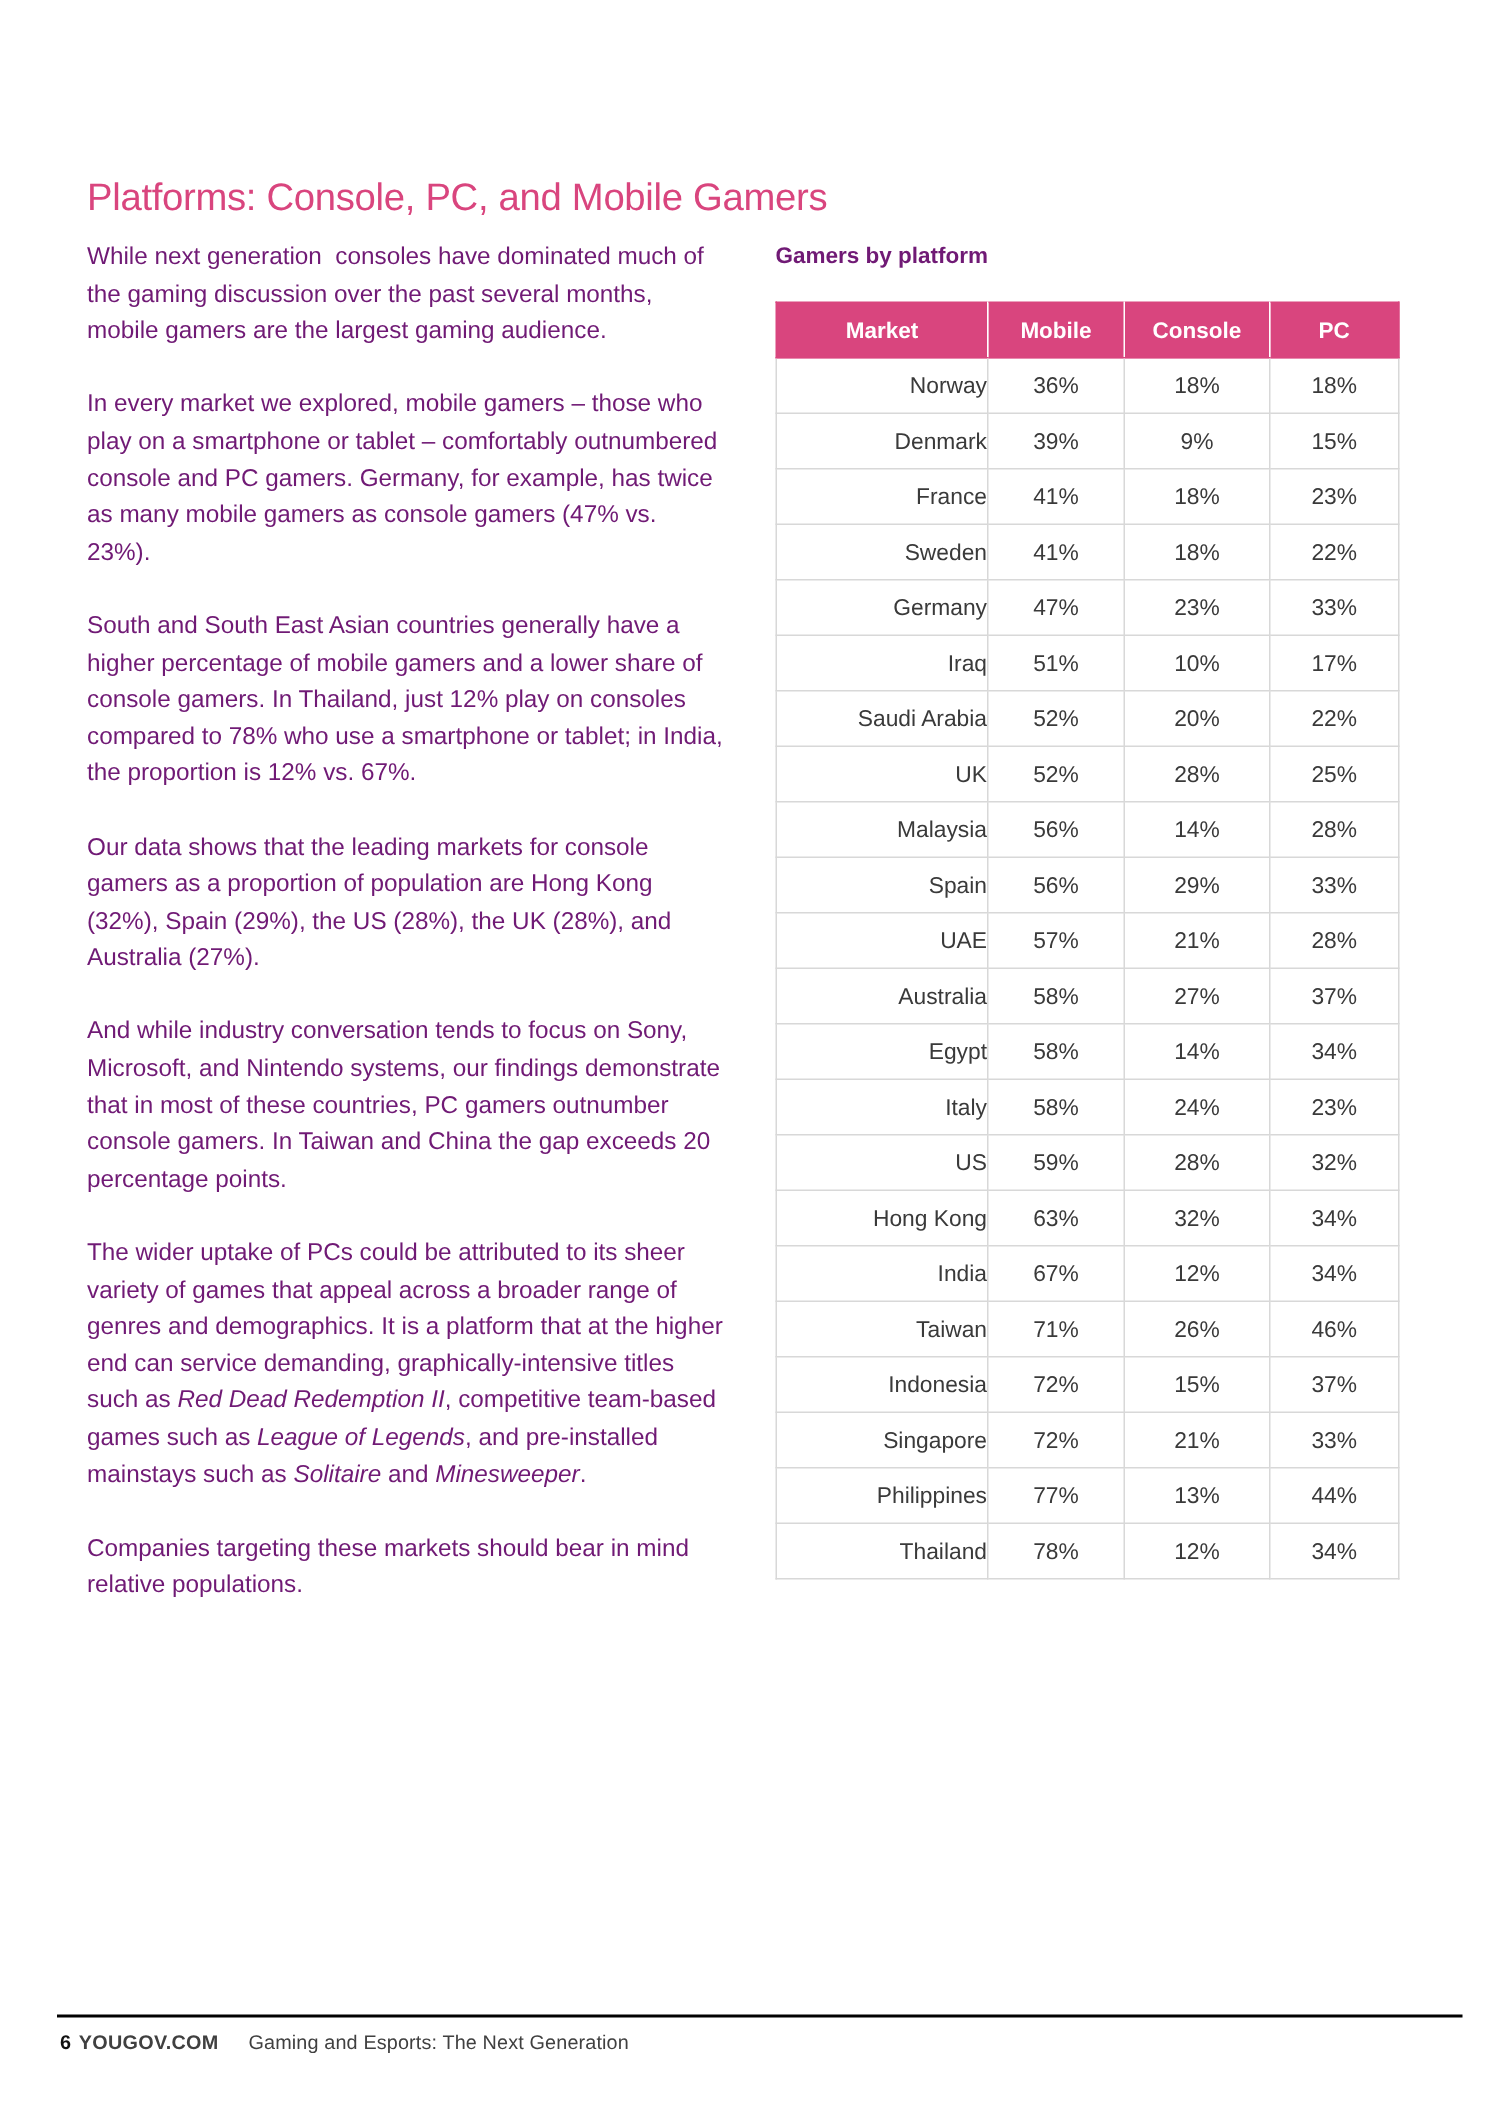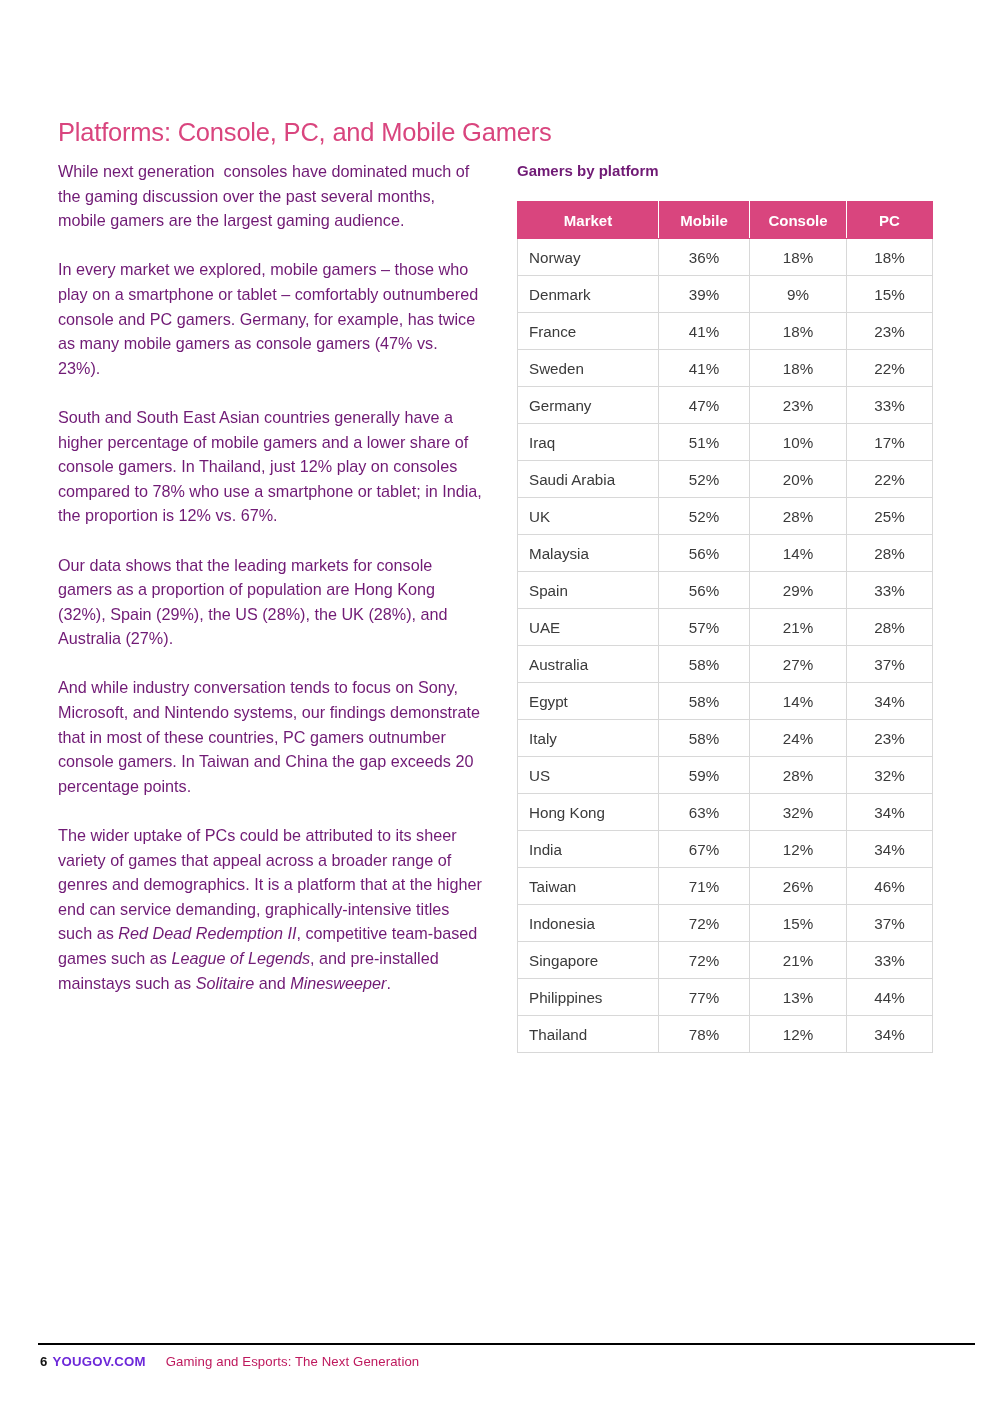--- a/index.html
+++ b/index.html
@@ -91,21 +91,21 @@
   .data-table tbody td {
     height: 36px;
     padding: 0 0 0 0;
     border: 1px solid #d8d8d8;
     color: #3a3a3a;
     font-size: 15.2px;
     text-align: center;
     background: #ffffff;
   }
   .data-table tbody td.market-cell {
-    text-align: left;
+    text-align: right;
     padding-left: 11px;
   }
 
   
   .footer-rule {
     position: absolute;
     left: 38px;
     top: 1343px;
     width: 937px;
     height: 2px;
@@ -119,44 +119,45 @@
     font-size: 13.2px;
     white-space: nowrap;
   }
   .footer .pagenum {
     font-weight: bold;
     color: #111111;
     letter-spacing: 0.2px;
   }
   .footer .brand {
     font-weight: bold;
-    color: #6d28d9;
+    color: #404040;
     letter-spacing: 0.2px;
     margin-left: 5px;
   }
   .footer .doc-title {
-    color: #be185d;
+    color: #404040;
     margin-left: 20px;
     letter-spacing: 0.1px;
   }
 </style>
 </head>
 <body>
 
 <div class="page">
 
   <h1 class="page-title">Platforms: Console, PC, and Mobile Gamers</h1>
 
   <div class="text-column">
     <p class="para">While next generation  consoles have dominated much of the gaming discussion over the past several months, mobile gamers are the largest gaming audience.</p>
     <p class="para">In every market we explored, mobile gamers – those who play on a smartphone or tablet – comfortably outnumbered console and PC gamers. Germany, for example, has twice as many mobile gamers as console gamers (47% vs. 23%).</p>
     <p class="para">South and South East Asian countries generally have a higher percentage of mobile gamers and a lower share of console gamers. In Thailand, just 12% play on consoles compared to 78% who use a smartphone or tablet; in India, the proportion is 12% vs. 67%.</p>
     <p class="para">Our data shows that the leading markets for console gamers as a proportion of population are Hong Kong (32%), Spain (29%), the US (28%), the UK (28%), and Australia (27%).</p>
     <p class="para">And while industry conversation tends to focus on Sony, Microsoft, and Nintendo systems, our findings demonstrate that in most of these countries, PC gamers outnumber console gamers. In Taiwan and China the gap exceeds 20 percentage points.</p>
     <p class="para" id="rich-para"><span>The wider uptake of PCs could be attributed to its sheer variety of games that appeal across a broader range of genres and demographics. It is a platform that at the higher end can service demanding, graphically-intensive titles such as </span><em>Red Dead Redemption II</em><span>, competitive team-based games such as </span><em>League of Legends</em><span>, and pre-installed mainstays such as </span><em>Solitaire</em><span> and </span><em>Minesweeper</em><span>.</span></p>
+    <p class="para">Companies targeting these markets should bear in mind relative populations.</p>
   </div>
 
   <div class="table-heading">Gamers by platform</div>
 
   <table class="data-table">
     <colgroup>
       <col class="c-market">
         <col class="c-mobile">
         <col class="c-console">
         <col class="c-pc">

